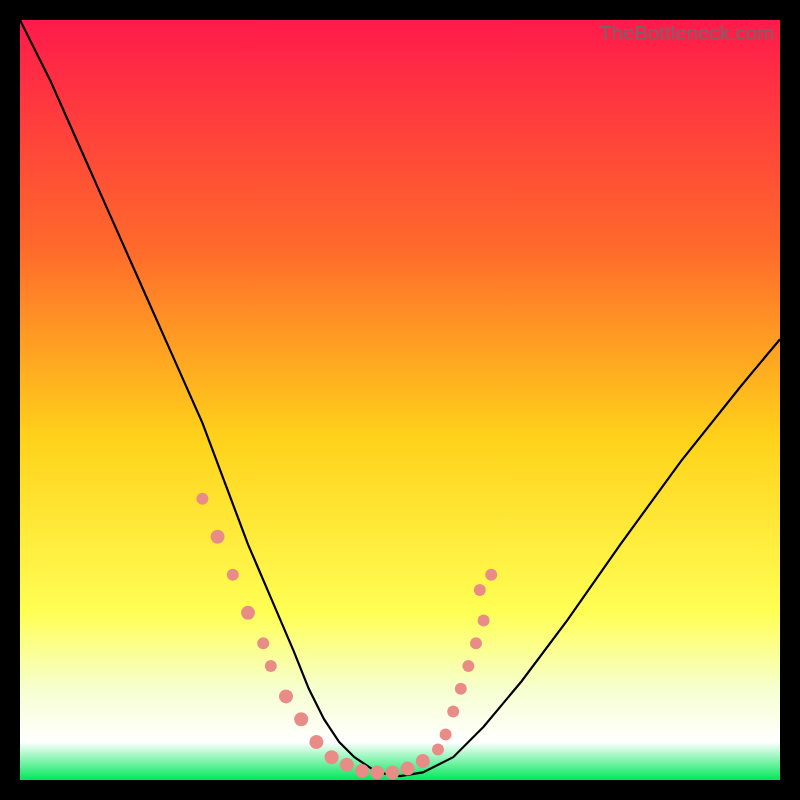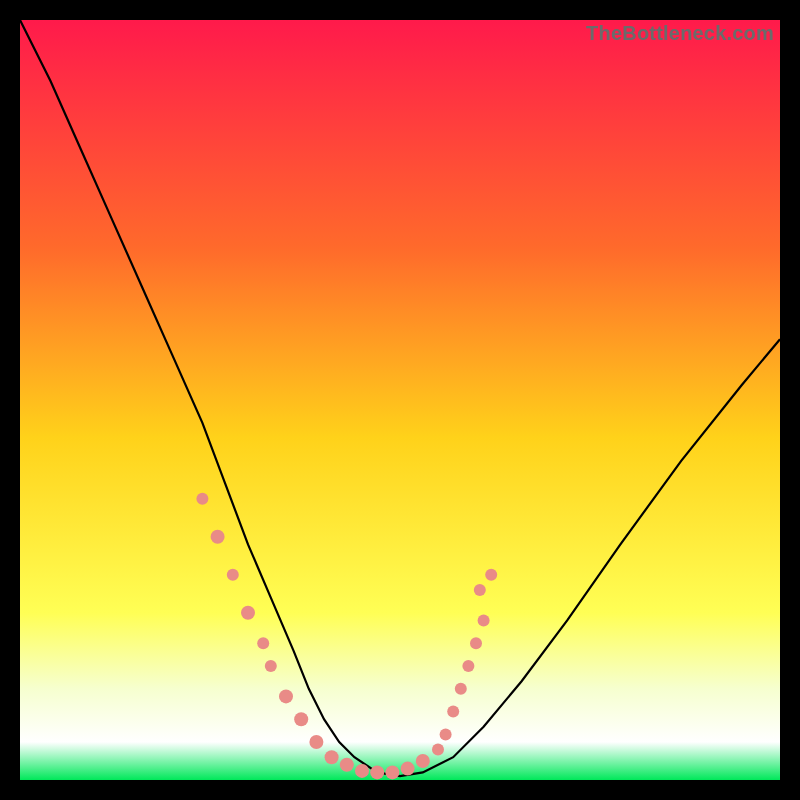--- a/index.html
+++ b/index.html
@@ -25,21 +25,21 @@
     top: 0;
     width: 760px;
     height: 760px;
   }
   .watermark {
     position: absolute;
     top: 2px;
     right: 6px;
     color: #6b6b6b;
     font-size: 20px;
-    font-weight: 700;
+    font-weight: 400;
     letter-spacing: 0.2px;
     user-select: none;
     text-align: center;
   }
   svg { display: block; }
 </style>
 </head>
 <body>
 
 <div class="frame">

